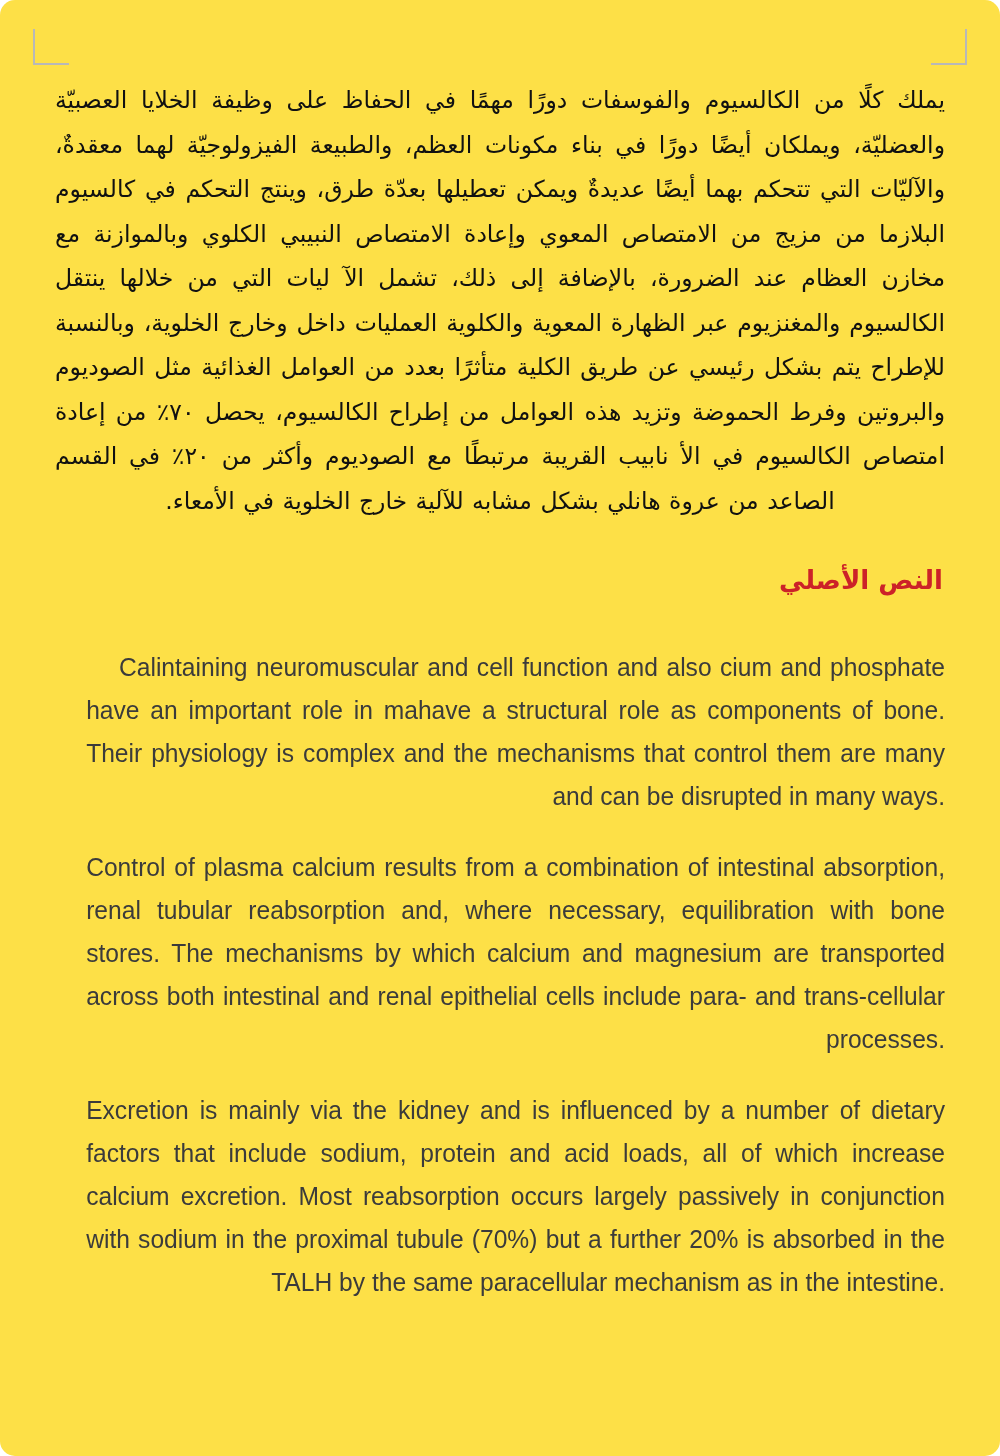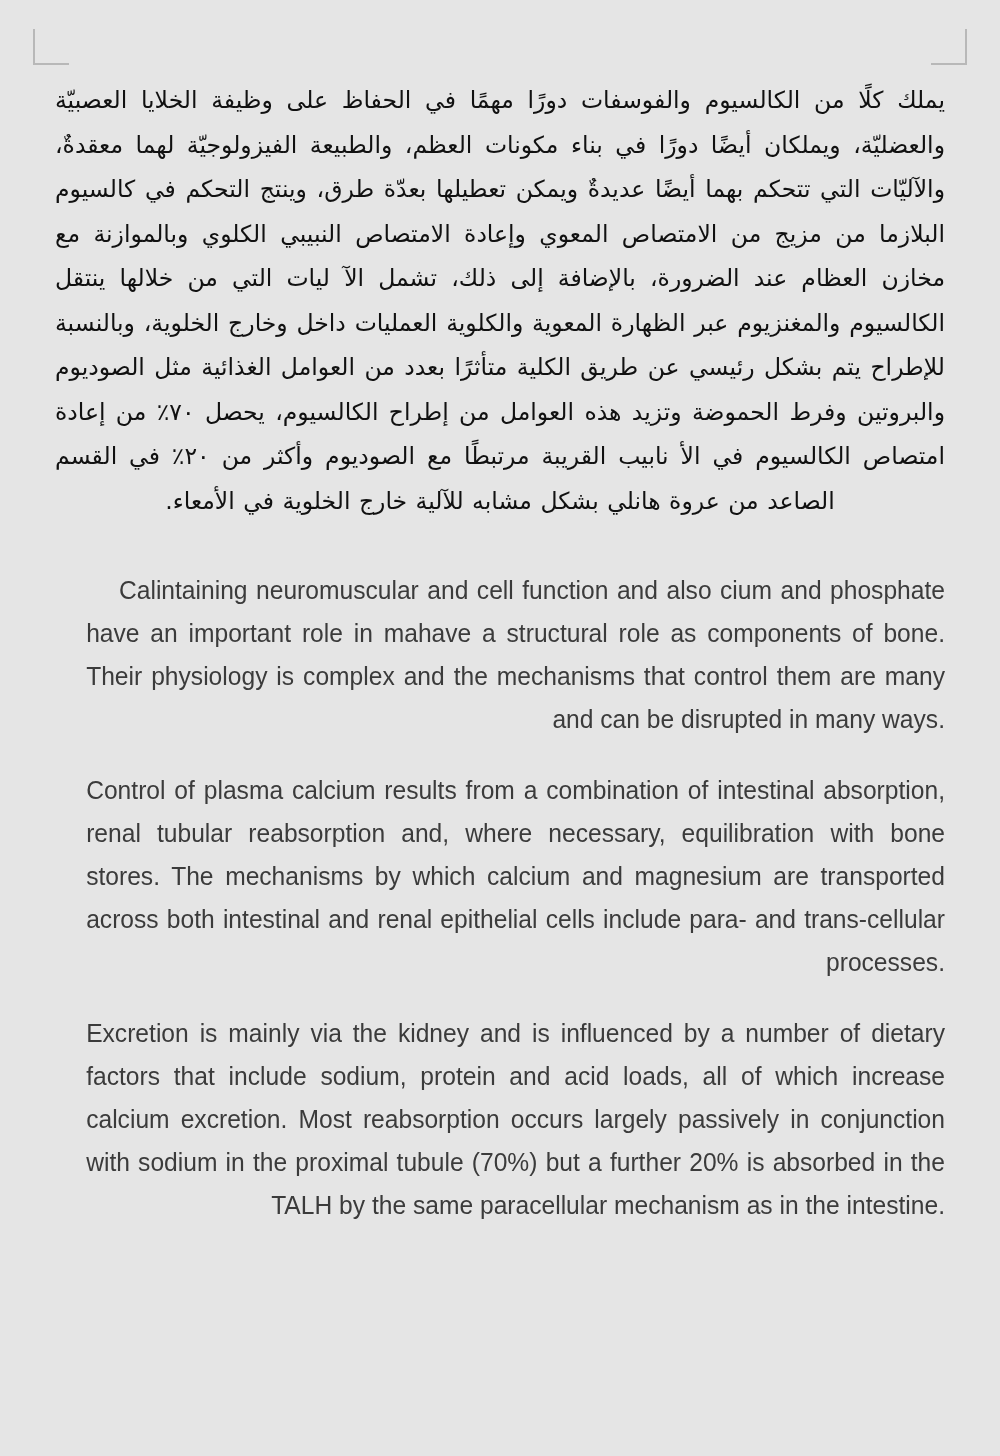--- a/index.html
+++ b/index.html
@@ -12,21 +12,22 @@
     height: 1456px;
     background: #ffffff;
     font-family: "Liberation Sans", sans-serif;
     position: relative;
     overflow: hidden;
   }
 
   .page {
     position: absolute;
     inset: 0;
-    background: #e5e5e5;
+    background: #fde047;
+    border-radius: 15px;
   }
 
   
   .crop-mark {
     position: absolute;
     width: 34px;
     height: 34px;
     pointer-events: none;
   }
   .crop-mark.tl {
@@ -104,20 +105,21 @@
 
 <div class="page">
 
   <span class="crop-mark tl"></span>
   <span class="crop-mark tr"></span>
 
   <div class="content">
 
     <p class="arabic-block">يملك كلًا من الكالسيوم والفوسفات دورًا مهمًا في الحفاظ على وظيفة الخلايا العصبيّة والعضليّة، ويملكان أيضًا دورًا في بناء مكونات العظم، والطبيعة الفيزولوجيّة لهما معقدةٌ، والآليّات التي تتحكم بهما أيضًا عديدةٌ ويمكن تعطيلها بعدّة طرق، وينتج التحكم في كالسيوم البلازما من مزيج من الامتصاص المعوي وإعادة الامتصاص النبيبي الكلوي وبالموازنة مع مخازن العظام عند الضرورة، بالإضافة إلى ذلك، تشمل الآ ليات التي من خلالها ينتقل الكالسيوم والمغنزيوم عبر الظهارة المعوية والكلوية العمليات داخل وخارج الخلوية، وبالنسبة للإطراح يتم بشكل رئيسي عن طريق الكلية متأثرًا بعدد من العوامل الغذائية مثل الصوديوم  والبروتين وفرط الحموضة وتزيد هذه العوامل من إطراح الكالسيوم، يحصل ٧٠٪ من إعادة امتصاص الكالسيوم في الأ نابيب القريبة مرتبطًا مع الصوديوم وأكثر من ٢٠٪ في القسم الصاعد من عروة هانلي بشكل مشابه للآلية خارج الخلوية في الأمعاء.</p>
 
+    <h2 class="red-heading">النص الأصلي</h2>
 
     <div class="en-block">
       <p class="en-para first-para">Calintaining  neuromuscular  and  cell  function  and also  cium and  phosphate  have  an  important  role  in mahave a  structural role  as  components  of  bone. Their  physiology  is  complex  and the  mechanisms that  control  them  are many  and  can  be disrupted  in many ways.</p>
       <p class="en-para">Control of plasma calcium results from a combination of intestinal absorption, renal tubular reabsorption and, where  necessary, equilibration  with  bone  stores. The mechanisms by which calcium and magnesium are transported  across  both  intestinal and  renal  epithelial  cells include para- and trans-cellular processes.</p>
       <p class="en-para">Excretion is mainly via the kidney and is influenced by a number of dietary factors that include sodium, protein and acid loads, all of which increase calcium excretion. Most reabsorption occurs largely passively in conjunction with sodium in the proximal tubule (70%) but a further 20% is absorbed in the TALH by the same paracellular mechanism as  in the intestine.</p>
     </div>
 
   </div>
 </div>
 

